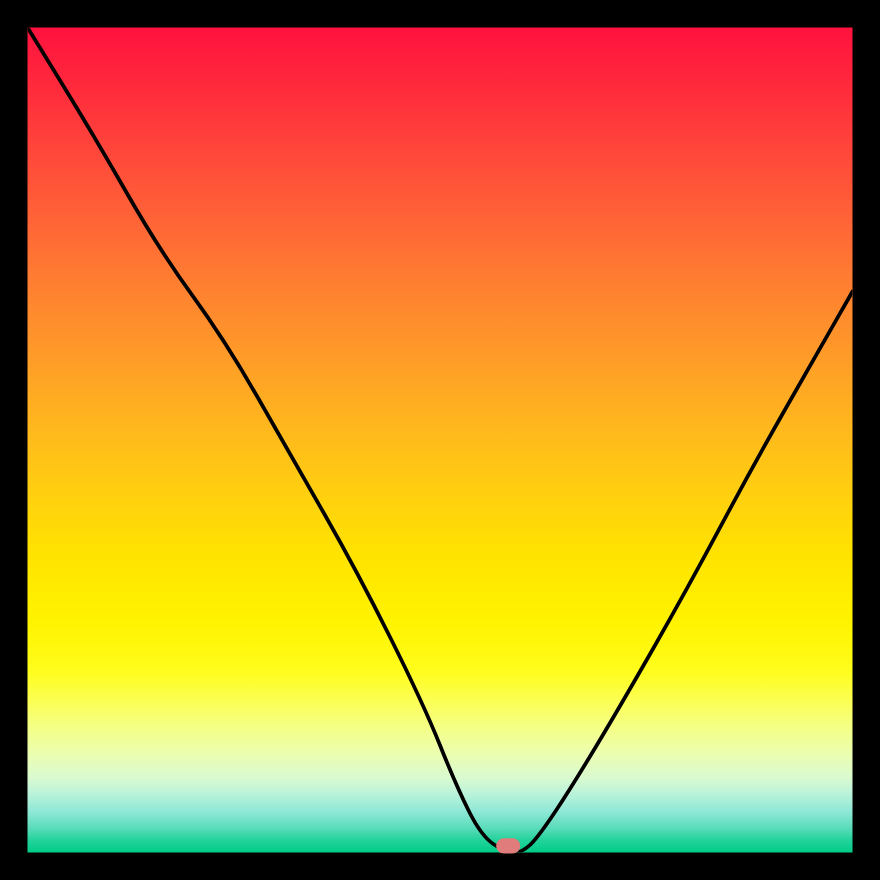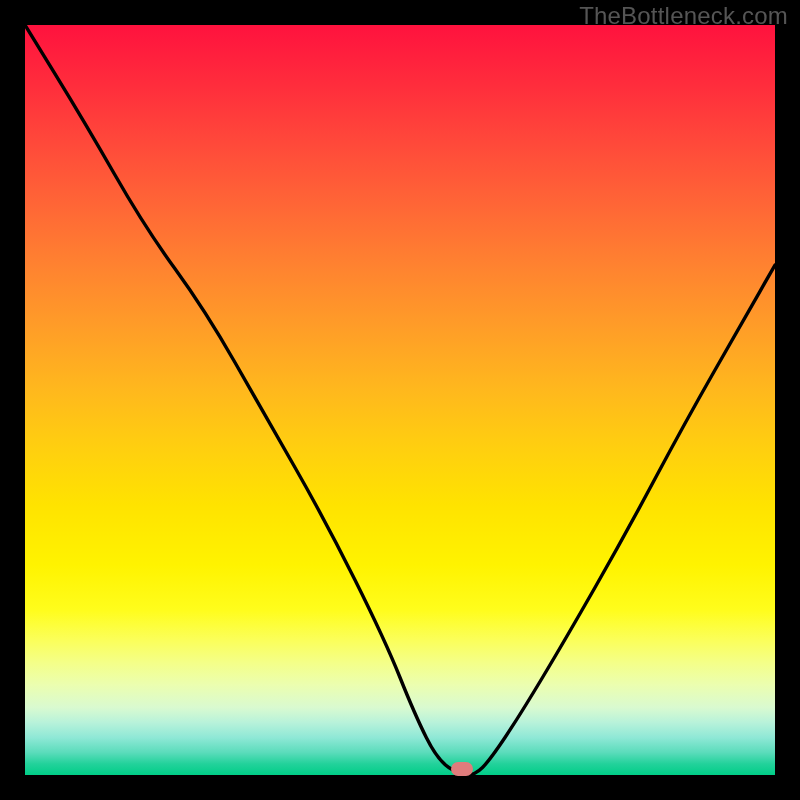--- a/index.html
+++ b/index.html
@@ -77,21 +77,20 @@
     height: 14px;
     border-radius: 9px;
     background: #e07c7c;
     transform: translate(-50%, -50%);
   }
 </style>
 </head>
 <body>
 
 <div class="frame">
-  <div class="watermark">TheBottleneck.com</div>
 
   <div class="plot-area">
     <div class="gradient"></div>
 
     <svg class="curve-svg" viewBox="0 0 750 750" preserveAspectRatio="none">
       <path class="curve-path" d="M 0.0 0.0 Q 0.0 0.0 30.0 48.8 Q 60.0 97.5 90.0 150.0 Q 120.0 202.5 150.0 243.8 Q 180.0 285.0 210.0 337.5 Q 240.0 390.0 270.0 442.5 Q 300.0 495.0 330.0 555.0 Q 360.0 615.0 375.0 652.5 Q 390.0 690.0 401.3 712.5 Q 412.5 735.0 423.8 742.5 Q 435.0 750.0 442.5 750.0 Q 450.0 750.0 457.5 742.5 Q 465.0 735.0 480.0 712.5 Q 495.0 690.0 517.5 652.5 Q 540.0 615.0 570.0 562.5 Q 600.0 510.0 630.0 453.8 Q 660.0 397.5 690.0 345.0 Q 720.0 292.5 735.0 266.3 T 750.0 240.0"></path>
     </svg>
 
     <div class="marker" style="left:437px;top:744px;background:#e07c7c;"></div>
   </div>

